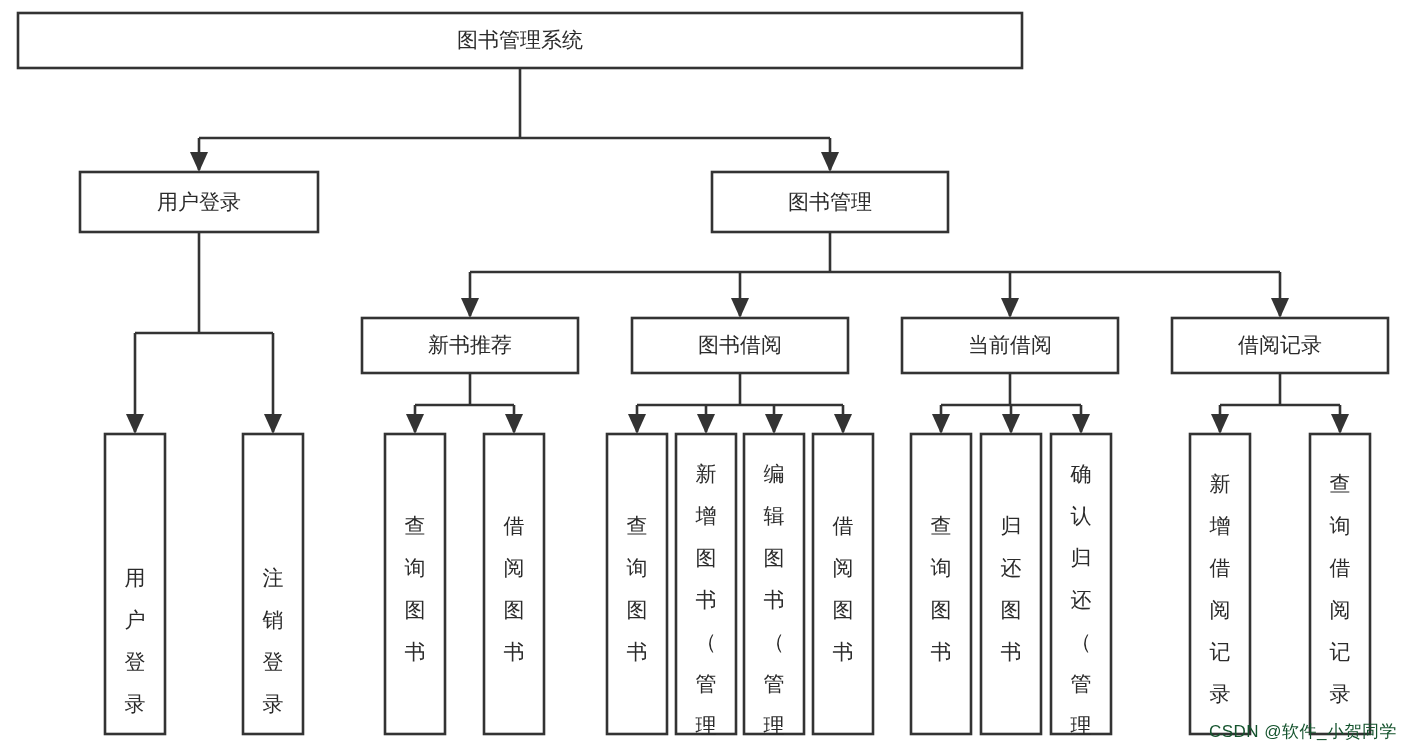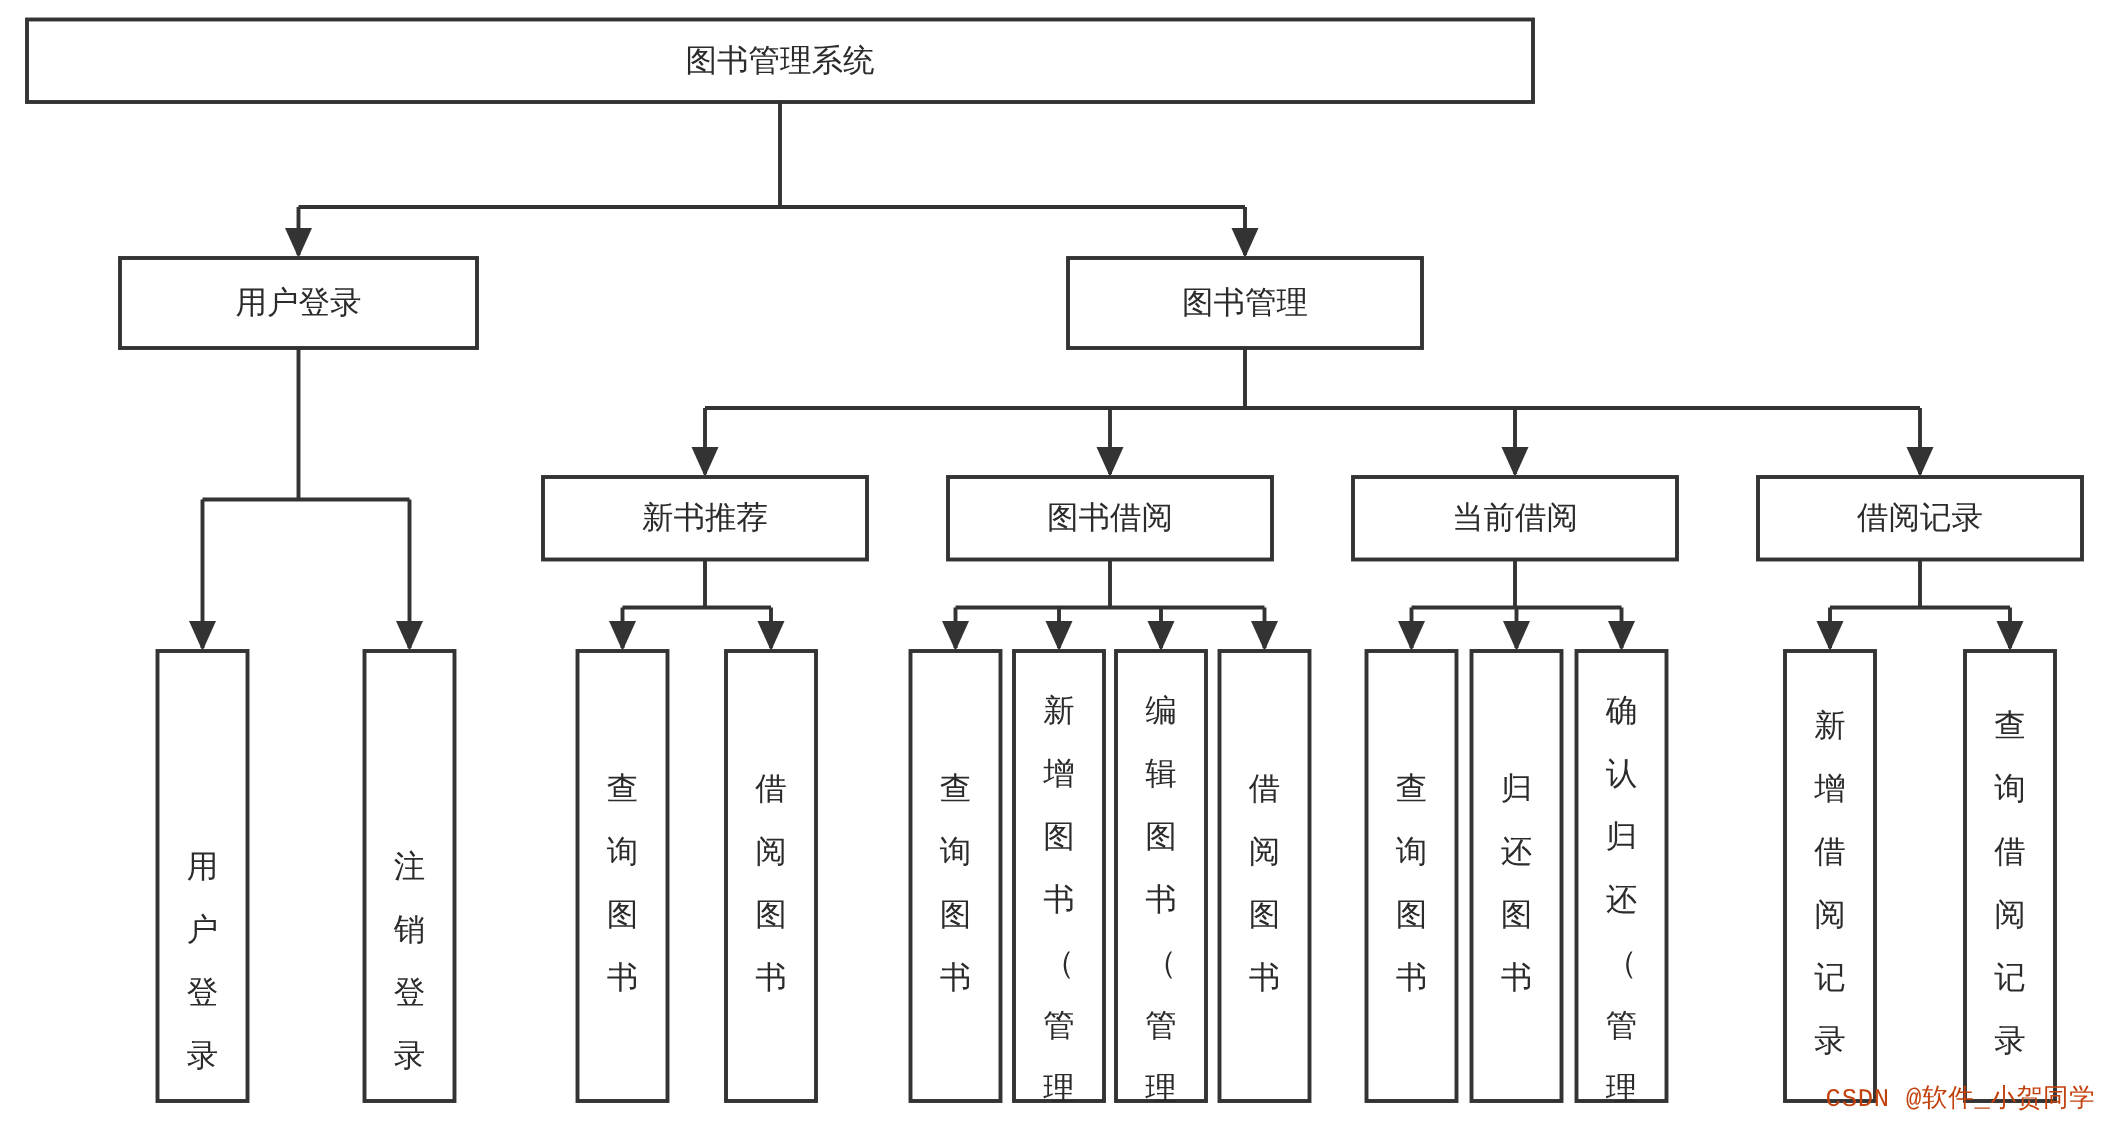--- a/index.html
+++ b/index.html
@@ -52,23 +52,23 @@
   .node-label-v {
     font-family: "Liberation Sans", "DejaVu Sans", sans-serif;
     font-size: 21px;
     fill: #2b2b2b;
     text-anchor: middle;
   }
   .watermark-text {
     position: absolute;
     right: 8px;
     bottom: 4px;
-    font-family: Liberation Mono, monospace;
+    font-family: Liberation Sans, sans-serif;
     font-size: 17px;
-    color: #c2410c;
+    color: #14532d;
     letter-spacing: 0.5px;
     white-space: nowrap;
     user-select: none;
   }
 </style>
 </head>
 <body>
 
 <div id="diagram-root">
   <svg class="diagram" id="diagram-svg" viewBox="0 0 1405 747" xmlns="http://www.w3.org/2000/svg">

